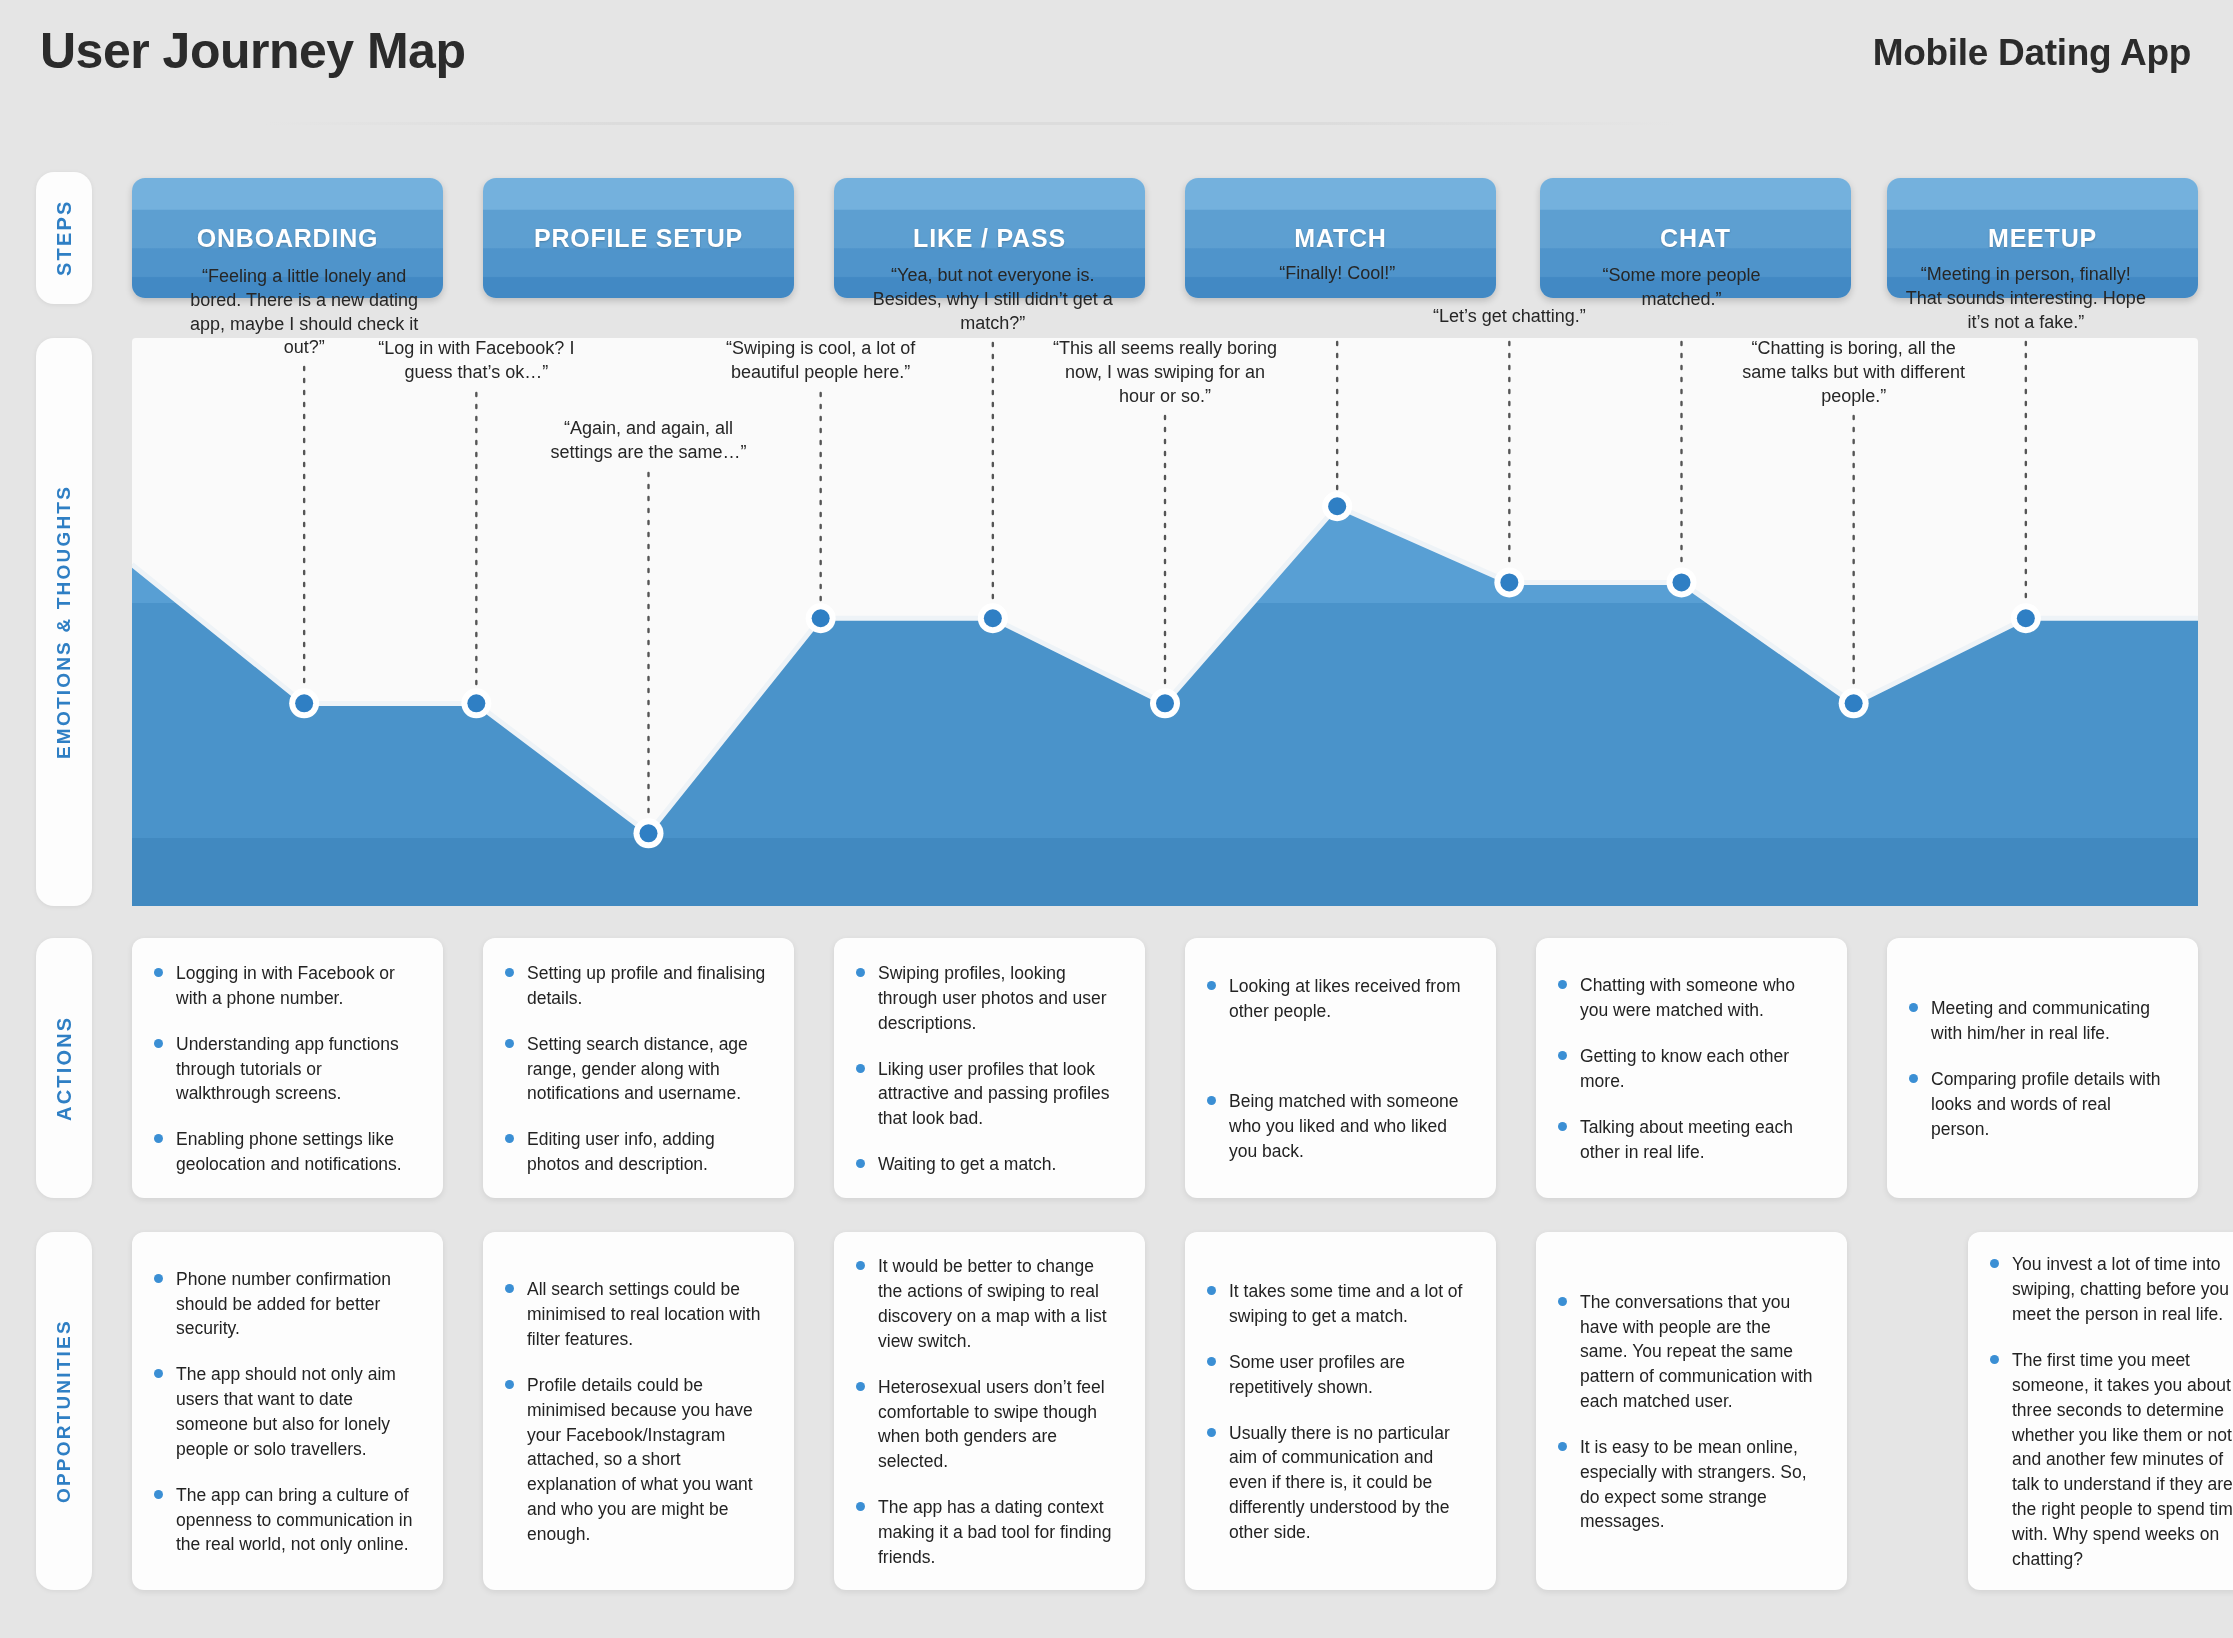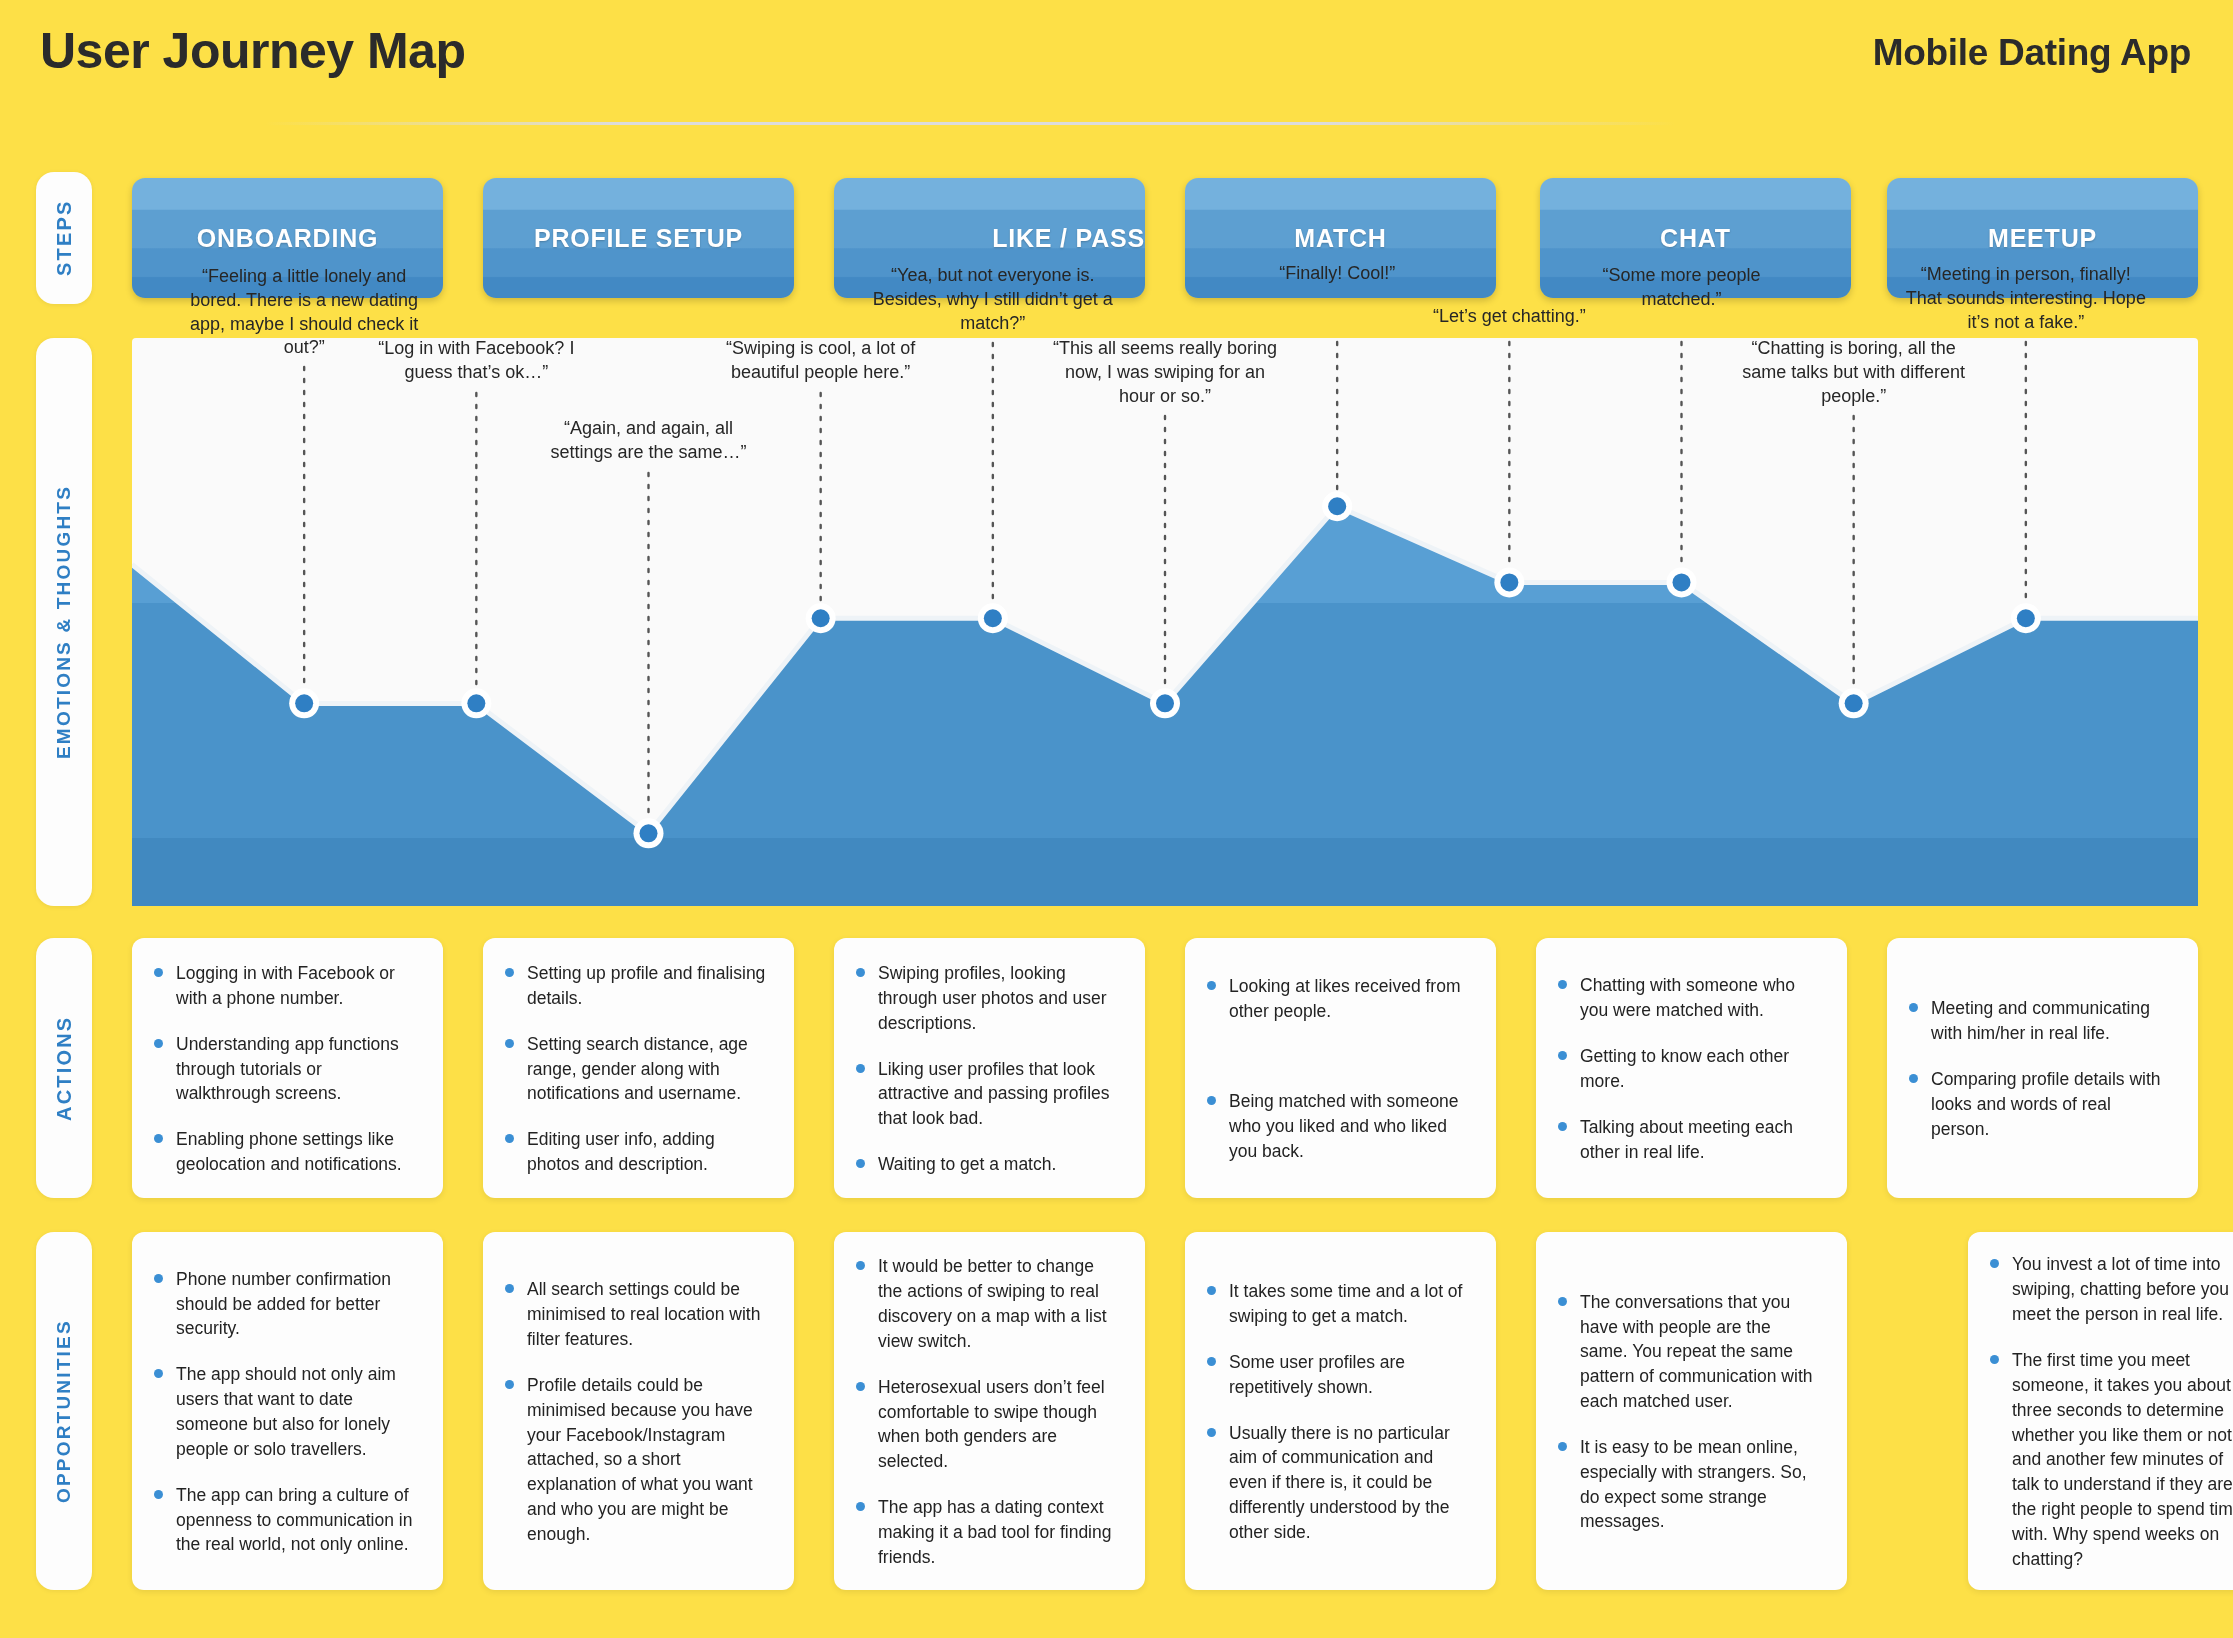--- a/index.html
+++ b/index.html
@@ -2,21 +2,21 @@
 <html><head>
 <meta charset="utf-8">
 <style>
   * { box-sizing: border-box; margin: 0; padding: 0; }
   html, body {
     width: 2233px; height: 1638px;
     background: #f7f7f7;
     font-family: "Liberation Sans", sans-serif;
     overflow: hidden;
   }
-  .page { position: relative; width: 2233px; height: 1638px; background: #fde047; }
+  .page { position: relative; width: 2233px; height: 1638px; background: #e5e5e5; }
 
   
   .header {
     position: absolute; left: 0; top: 0; width: 2233px; height: 118px;
   }
   .title-main {
     position: absolute; left: 40px; top: 22px;
     font-size: 50px; font-weight: bold; color: #2b2b2b;
     letter-spacing: -0.5px;
   }
@@ -127,21 +127,21 @@
 
   <div class="rail steps-rail"></div>
   <div class="rail-label steps-label">STEPS</div>
   <div id="steps-container">
       <div class="step-card" style="left: 132px; width: 311px;">
         <span class="lbl">ONBOARDING</span>
       </div>
       <div class="step-card" style="left: 483px; width: 311px;">
         <span class="lbl">PROFILE SETUP</span>
       </div>
-      <div class="step-card" style="left: 834px; width: 311px; justify-content: flex-end;">
+      <div class="step-card" style="left: 834px; width: 311px;">
         <span class="lbl">LIKE / PASS</span>
       </div>
       <div class="step-card" style="left: 1185px; width: 311px;">
         <span class="lbl">MATCH</span>
       </div>
       <div class="step-card" style="left: 1540px; width: 311px;">
         <span class="lbl">CHAT</span>
       </div>
       <div class="step-card" style="left: 1887px; width: 311px;">
         <span class="lbl">MEETUP</span>

